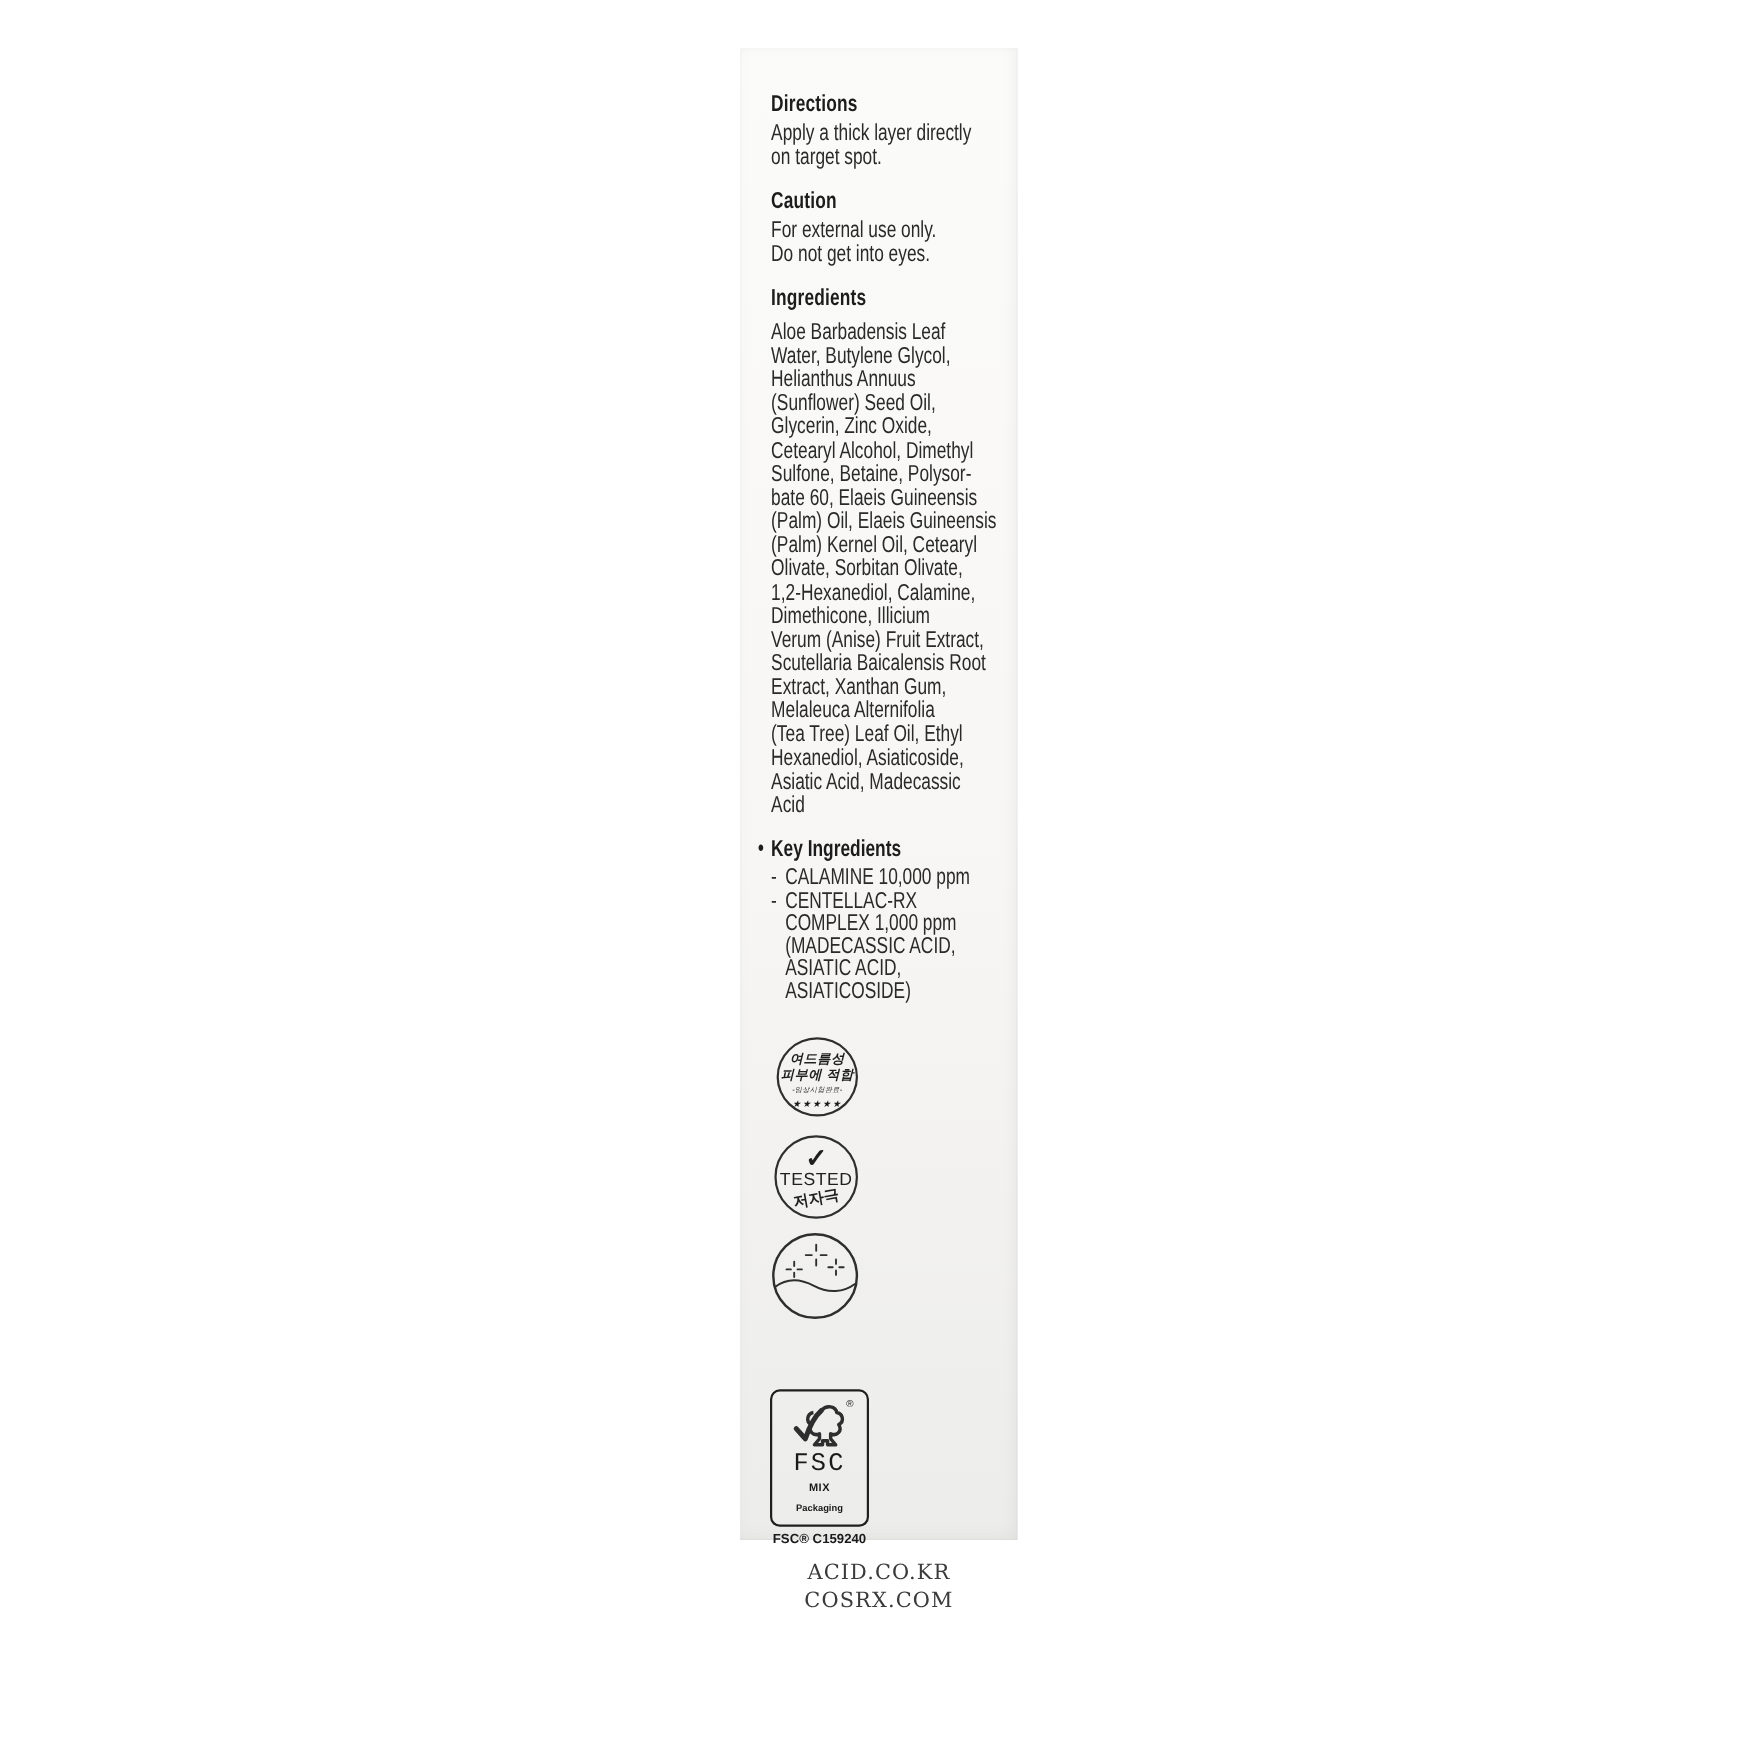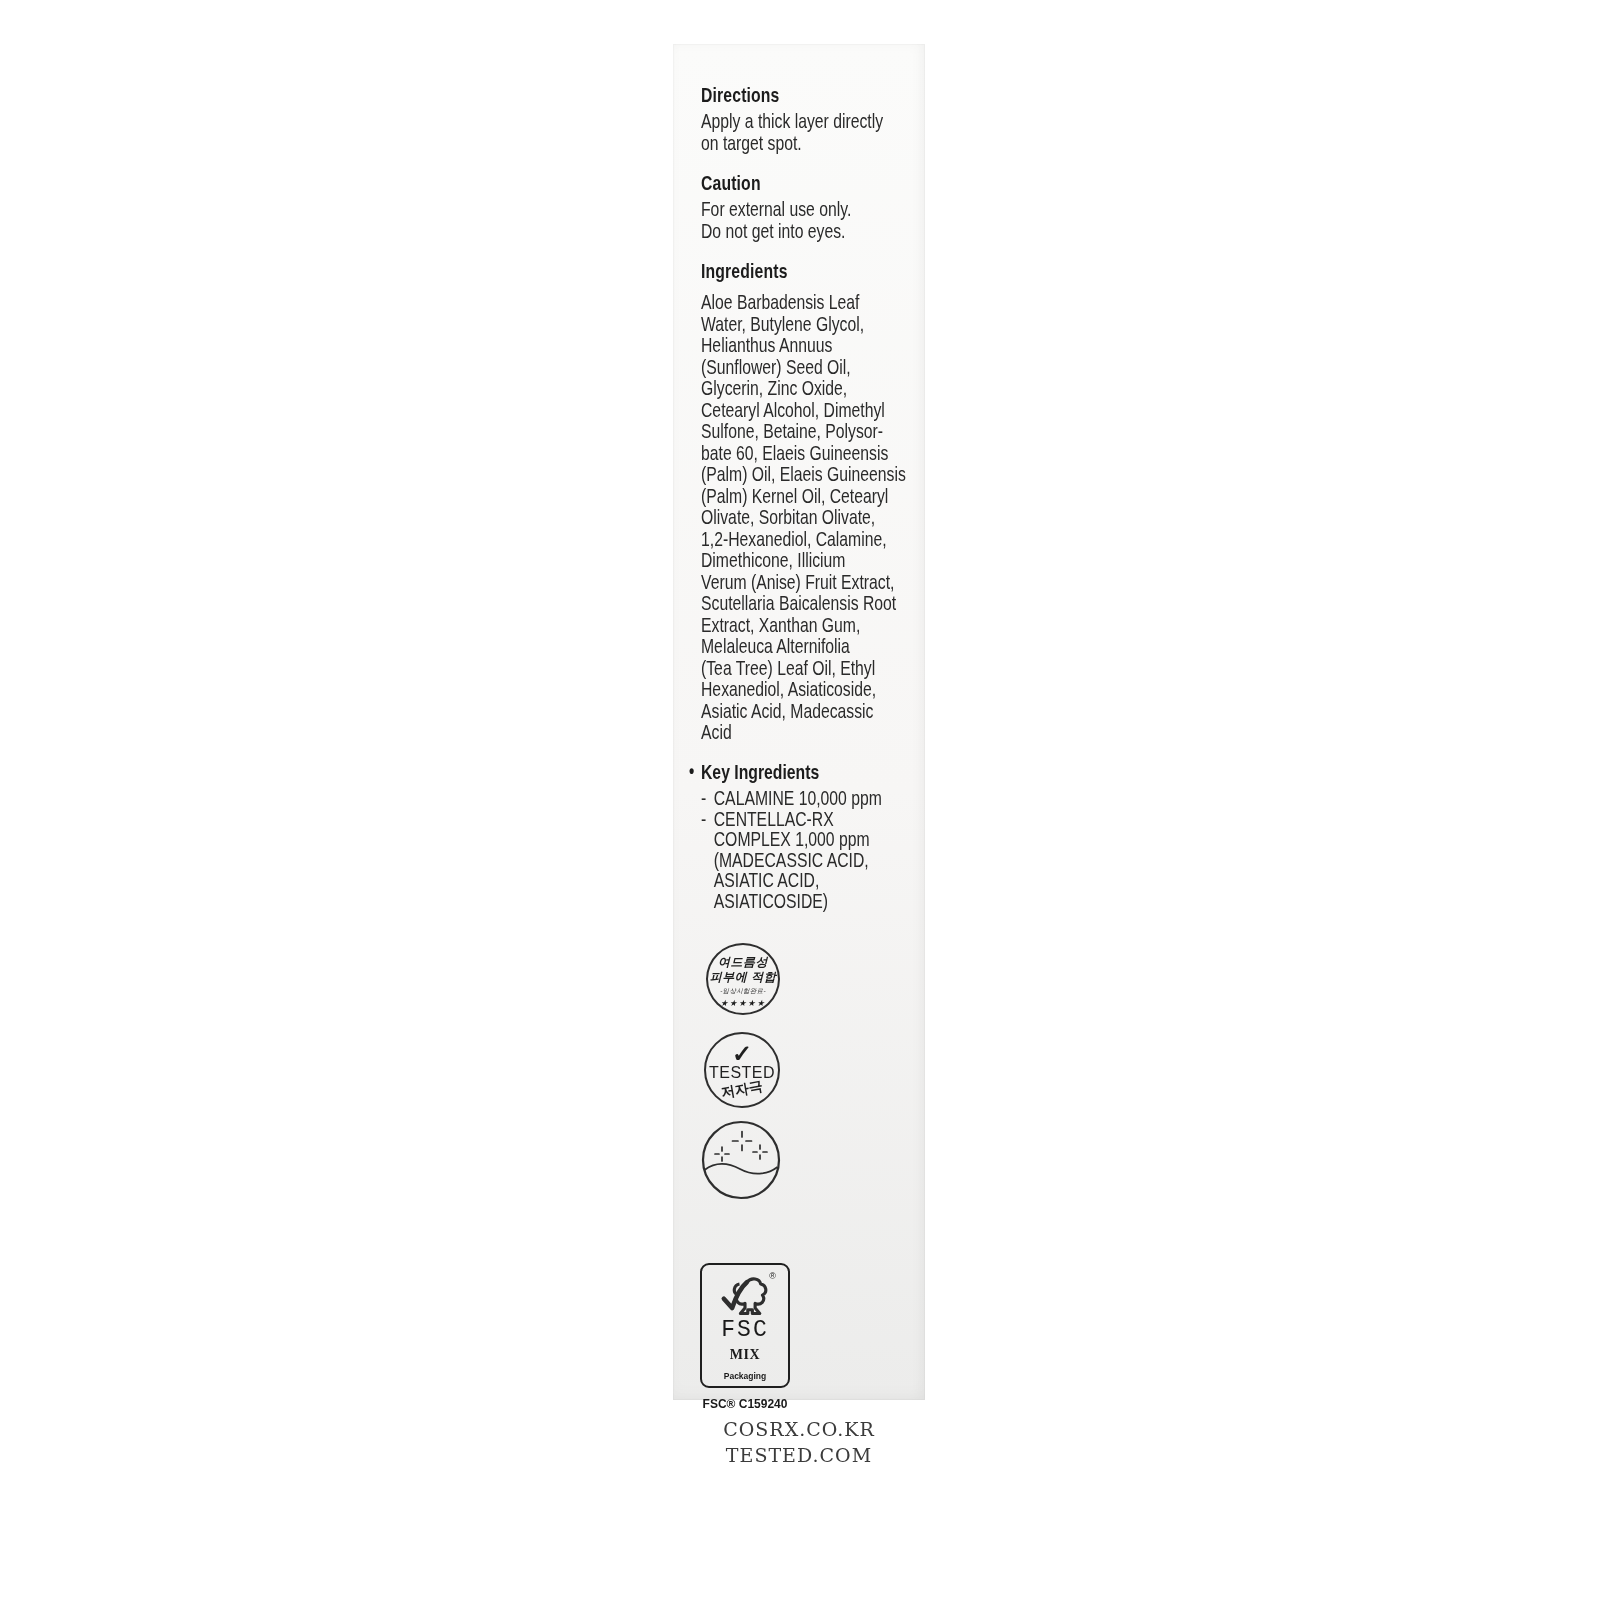--- a/index.html
+++ b/index.html
@@ -55,21 +55,21 @@
   #badge-sparkle { position:absolute; left:28px; top:1076px; width:80px; height:80px; }
 
   
   #fsc-box {
     position:absolute; left:27px; top:1219px; width:90px; height:125px; box-sizing:border-box;
     border:2px solid #1f1f1f; border-radius:9px; text-align:center; color:#1a1a1a;
   }
   #fsc-box .tree-wrap { position:relative; margin-top:8px; height:46px; }
   #fsc-box .reg { position:absolute; right:12px; top:-2px; font-size:9px; }
   .fsc-brand { font-family:Liberation Mono, monospace; font-size:23px; letter-spacing:2px; line-height:22px; }
-  .fsc-grade { font-size:14px; font-weight:700; margin-top:6px; letter-spacing:0.5px;font-family:Liberation Serif, serif; }
+  .fsc-grade { font-size:10px; font-weight:700; margin-top:6px; letter-spacing:0.5px; }
   .fsc-material { font-size:8.5px; font-weight:700; margin-top:8px; }
   .fsc-license { font-size:12px; font-weight:700; margin-top:16px; }
 
   
   #footer-urls {
     position:absolute; left:0; top:1372px; width:100%; text-align:center;
     font-family:"DejaVu Serif", serif; font-size:19px; letter-spacing:1px;
     color:#3b3b3b; line-height:26px;
   }
   svg .stroke { stroke:#2e2e2e; fill:none; }
@@ -191,17 +191,17 @@
       </svg>
       <span class="reg">®</span>
     </div>
     <div class="fsc-brand">FSC</div>
     <div class="fsc-grade">MIX</div>
     <div class="fsc-material">Packaging</div>
     <div class="fsc-license">FSC® C159240</div>
   </div>
 
   <div id="footer-urls">
-    <div>COSRX.CO.KR</div>
-    <div>TESTED.COM</div>
+    <div>ACID.CO.KR</div>
+    <div>COSRX.COM</div>
   </div>
 
 </div>
 
 </body></html>

